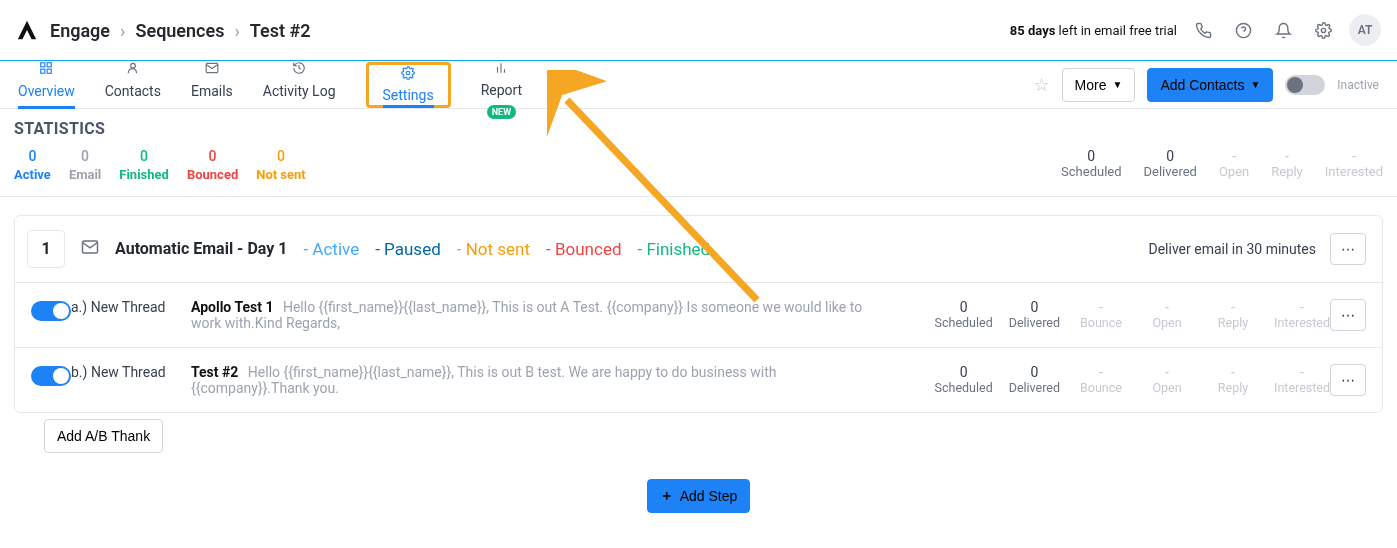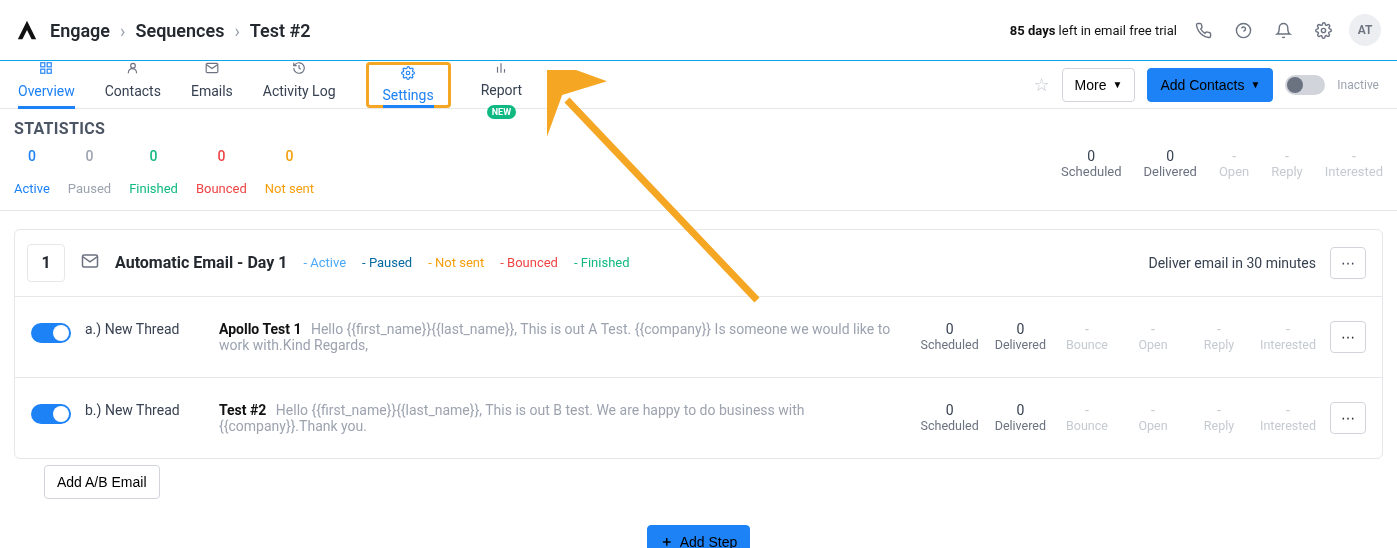--- a/index.html
+++ b/index.html
@@ -97,51 +97,51 @@
   }
   .toggle.on { background:#1d82f5;}
   .toggle.on .knob { background:#fff; left:22px;}
   .inactive-label { color:#9ca3af; font-size:12px;}
 
   .stats-section { padding: 10px 14px 14px; border-bottom:1px solid #e5e7eb;}
   .stats-title { font-size:16px; font-weight:700; color:#4b5563; letter-spacing:.3px; margin-bottom:10px;}
   .stats-row { display:flex; align-items:flex-start;}
   .stat { text-align:center; margin-right: 18px;}
   .stat-val { font-size:14px; font-weight:500; line-height:1.2;}
-  .stat-lbl { font-size:13px; margin-top:16px;}
+  .stat-lbl { font-size:13px; margin-top:2px;font-weight:bold;}
   .stat.active .stat-val,.stat.active .stat-lbl{color:#1d82f5;}
   .stat.paused .stat-val,.stat.paused .stat-lbl{color:#9ca3af;}
   .stat.finished .stat-val,.stat.finished .stat-lbl{color:#10b981;}
   .stat.bounced .stat-val,.stat.bounced .stat-lbl{color:#ef4444;}
   .stat.notsent .stat-val,.stat.notsent .stat-lbl{color:#f59e0b;}
   .stats-right { margin-left:auto; display:flex; gap:22px;}
   .stat-right { text-align:center; color:#6b7280; font-size:13px;}
   .stat-right .v { display:block; color:#374151; font-size:14px;}
   .stat-right.dim .v { color:#c5cad1; }
   .stat-right.dim { color:#c5cad1;}
 
   .step-card { margin: 18px 14px 6px; border:1px solid #e5e7eb; border-radius:6px; overflow:hidden;}
   .step-header { display:flex; align-items:center; padding:14px 16px; gap:16px;}
   .step-num-box {
     width:38px; height:38px; border:1px solid #e5e7eb; border-radius:4px;
     display:flex; align-items:center; justify-content:center; font-weight:700; font-size:16px;
     margin-left:-4px;
   }
   .step-title { font-weight:700; font-size:16px;}
-  .pill { font-size:13px; }
+  .pill { font-size:17px; }
   .pill.active { color:#48a9f8;}
   .pill.paused { color:#0369a1;}
   .pill.notsent { color:#f59e0b;}
   .pill.bounced { color:#ef4444;}
   .pill.finished { color:#10b981;}
   .step-right { margin-left:auto; display:flex; align-items:center; gap:14px; color:#374151; font-size:14px;}
   .kebab { width:36px; height:32px; border:1px solid #d1d5db; border-radius:4px; display:flex; align-items:center; justify-content:center; cursor:pointer;}
 
   .variant {
-    display:flex; align-items:flex-start; padding:24px 16px; gap:14px; border-top:1px solid #e5e7eb;
+    display:flex; align-items:flex-start; padding:16px 16px; gap:0; border-top:1px solid #e5e7eb;
   }
   .vswitch { flex:0 0 auto; margin-top:2px;}
   .vlabel { font-size:14px; color:#374151; width:120px; flex-shrink:0;}
   .vcontent { flex:1; max-width:700px;}
   .vsubject { font-weight:700; font-size:14px; color:#111; display:inline;}
   .vbody { color:#9ca3af; font-size:14px; display:inline; margin-left:6px;}
   .vmetrics { margin-left:auto; display:flex; gap:16px; text-align:center; font-size:12.5px; color:#6b7280;}
   .vmetrics .m { min-width:50px;}
   .vmetrics .m .v { display:block; color:#374151; font-size:14px;}
   .vmetrics .m.dim .v { color:#c5cad1;}
@@ -295,21 +295,21 @@
 
 <div class="stats-section">
   <div class="stats-title">STATISTICS</div>
   <div class="stats-row">
     <div class="stat active">
       <div class="stat-val">0</div>
       <div class="stat-lbl">Active</div>
     </div>
     <div class="stat paused">
       <div class="stat-val">0</div>
-      <div class="stat-lbl">Paused</div>
+      <div class="stat-lbl">Email</div>
     </div>
     <div class="stat finished">
       <div class="stat-val">0</div>
       <div class="stat-lbl">Finished</div>
     </div>
     <div class="stat bounced">
       <div class="stat-val">0</div>
       <div class="stat-lbl">Bounced</div>
     </div>
     <div class="stat notsent">
@@ -381,21 +381,21 @@
       <div class="m"><span class="v">0</span><span>Delivered</span></div>
       <div class="m dim"><span class="v">-</span><span>Bounce</span></div>
       <div class="m dim"><span class="v">-</span><span>Open</span></div>
       <div class="m dim"><span class="v">-</span><span>Reply</span></div>
       <div class="m dim"><span class="v">-</span><span>Interested</span></div>
     </div>
     <div class="kebab">⋯</div>
   </div>
 </div>
 
-<button class="addab">Add A/B Email</button>
+<button class="addab">Add A/B Thank</button>
 
 <div class="addstep-row">
   <button class="btn btn-primary">
     <span style="font-weight:700;">＋</span>
     <span>Add Step</span>
   </button>
 </div>
 
 
 <svg class="arrow-ann" viewBox="0 0 260 260">

